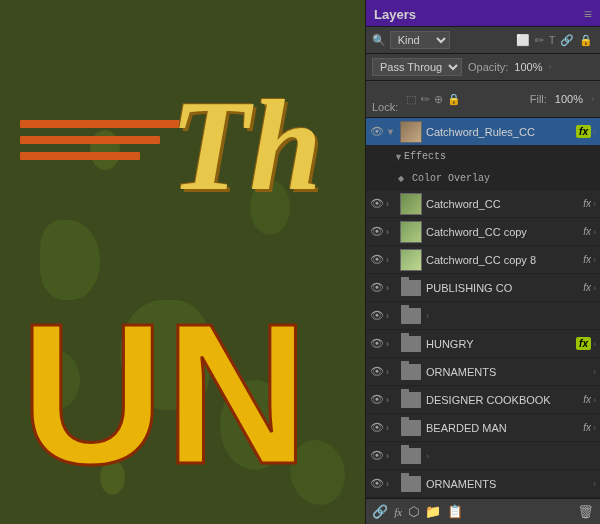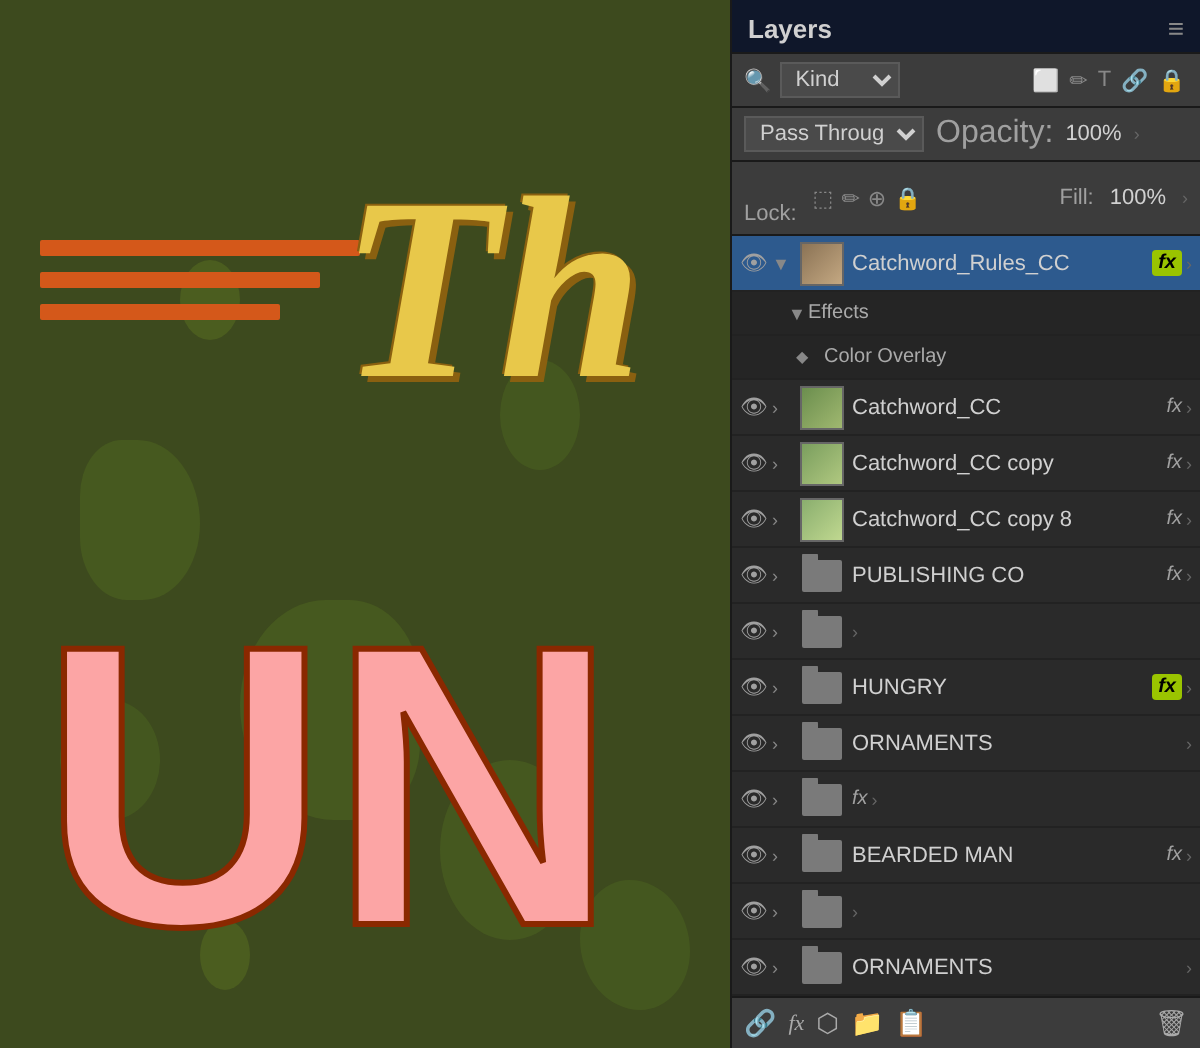--- a/index.html
+++ b/index.html
@@ -62,21 +62,21 @@
       line-height: 1;
     }
 
     
     .text-un {
       position: absolute;
       bottom: 30px;
       left: 20px;
       font-size: 200px;
       font-weight: 900;
-      color: #fca5a5;
+      color: #eab308;
       font-family: Arial Black, sans-serif;
       text-transform: uppercase;
       line-height: 1;
       -webkit-text-stroke: 3px #8a2800;
     }
 
     
     .splatter {
       position: absolute;
       background-color: #4a6620;
@@ -90,21 +90,21 @@
       height: 524px;
       background-color: #2a2a2a;
       border-left: 1px solid #1a1a1a;
       display: flex;
       flex-direction: column;
       flex-shrink: 0;
     }
 
     
     .panel-header {
-      background-color: #0f172a;
+      background-color: #4c1d95;
       padding: 6px 8px 4px 8px;
       border-bottom: 1px solid #1a1a1a;
       display: flex;
       justify-content: space-between;
       align-items: center;
     }
 
     .panel-title {
       color: #d0d0d0;
       font-size: 13px;
@@ -172,21 +172,21 @@
       color: #d0d0d0;
       border: 1px solid #5a5a5a;
       font-size: 11px;
       padding: 1px 3px;
       width: 90px;
       height: 18px;
     }
 
     .opacity-label {
       color: #a0a0a0;
-      font-size: 16px;
+      font-size: 11px;
     }
 
     .opacity-value {
       color: #d0d0d0;
       font-size: 11px;
     }
 
     
     .lock-row {
       background-color: #3c3c3c;
@@ -357,20 +357,21 @@
     .chevron-icon {
       color: #666;
       font-size: 9px;
       cursor: pointer;
     }
 
     
     .sub-item-text {
       color: #aaa;
       font-size: 10px;
+      font-family: Liberation Mono, monospace;
     }
 
     
     .panel-bottom {
       background-color: #3c3c3c;
       padding: 5px 6px;
       display: flex;
       align-items: center;
       gap: 6px;
       border-top: 1px solid #1a1a1a;
@@ -543,20 +544,21 @@
       <span class="layer-name">ORNAMENTS</span>
       <span class="chevron-icon">›</span>
     </div>
 
     <div class="layer-row">
       <span class="eye-icon">👁</span>
       <span class="expand-arrow">›</span>
       <div class="layer-thumb folder">
         <div class="folder-icon"></div>
       </div>
+      <span class="layer-name">DESIGNER COOKBOOK</span>
       <span class="fx-badge">fx</span>
       <span class="chevron-icon">›</span>
     </div>
 
     <div class="layer-row">
       <span class="eye-icon">👁</span>
       <span class="expand-arrow">›</span>
       <div class="layer-thumb folder">
         <div class="folder-icon"></div>
       </div>

